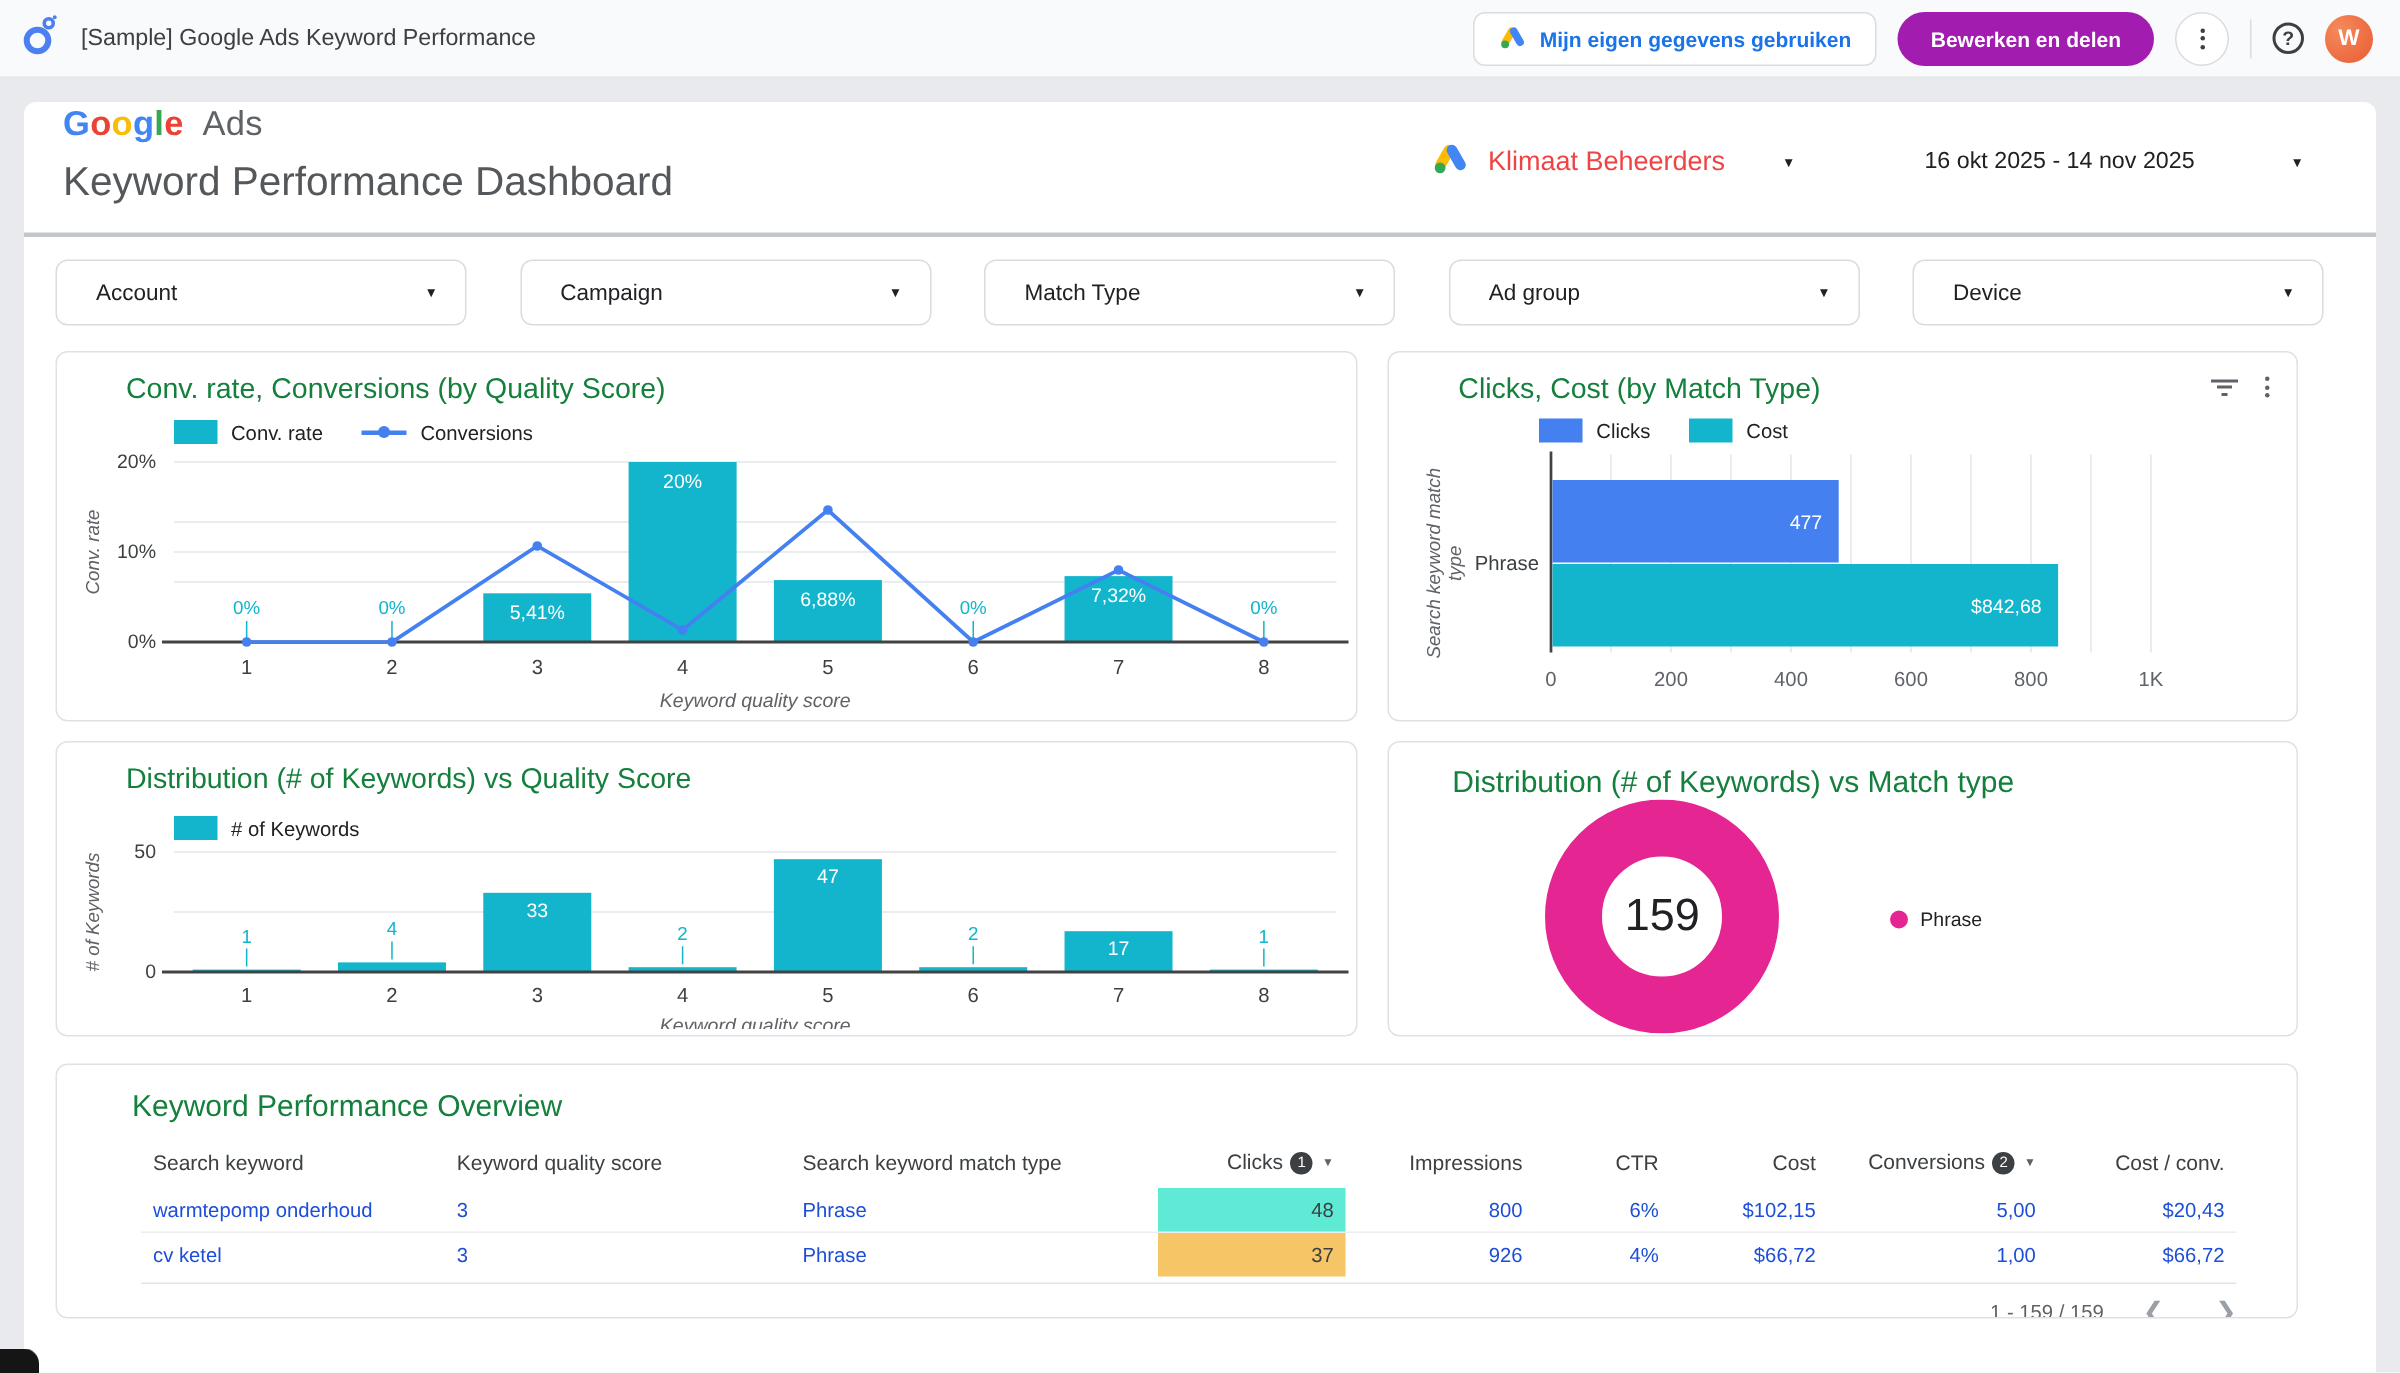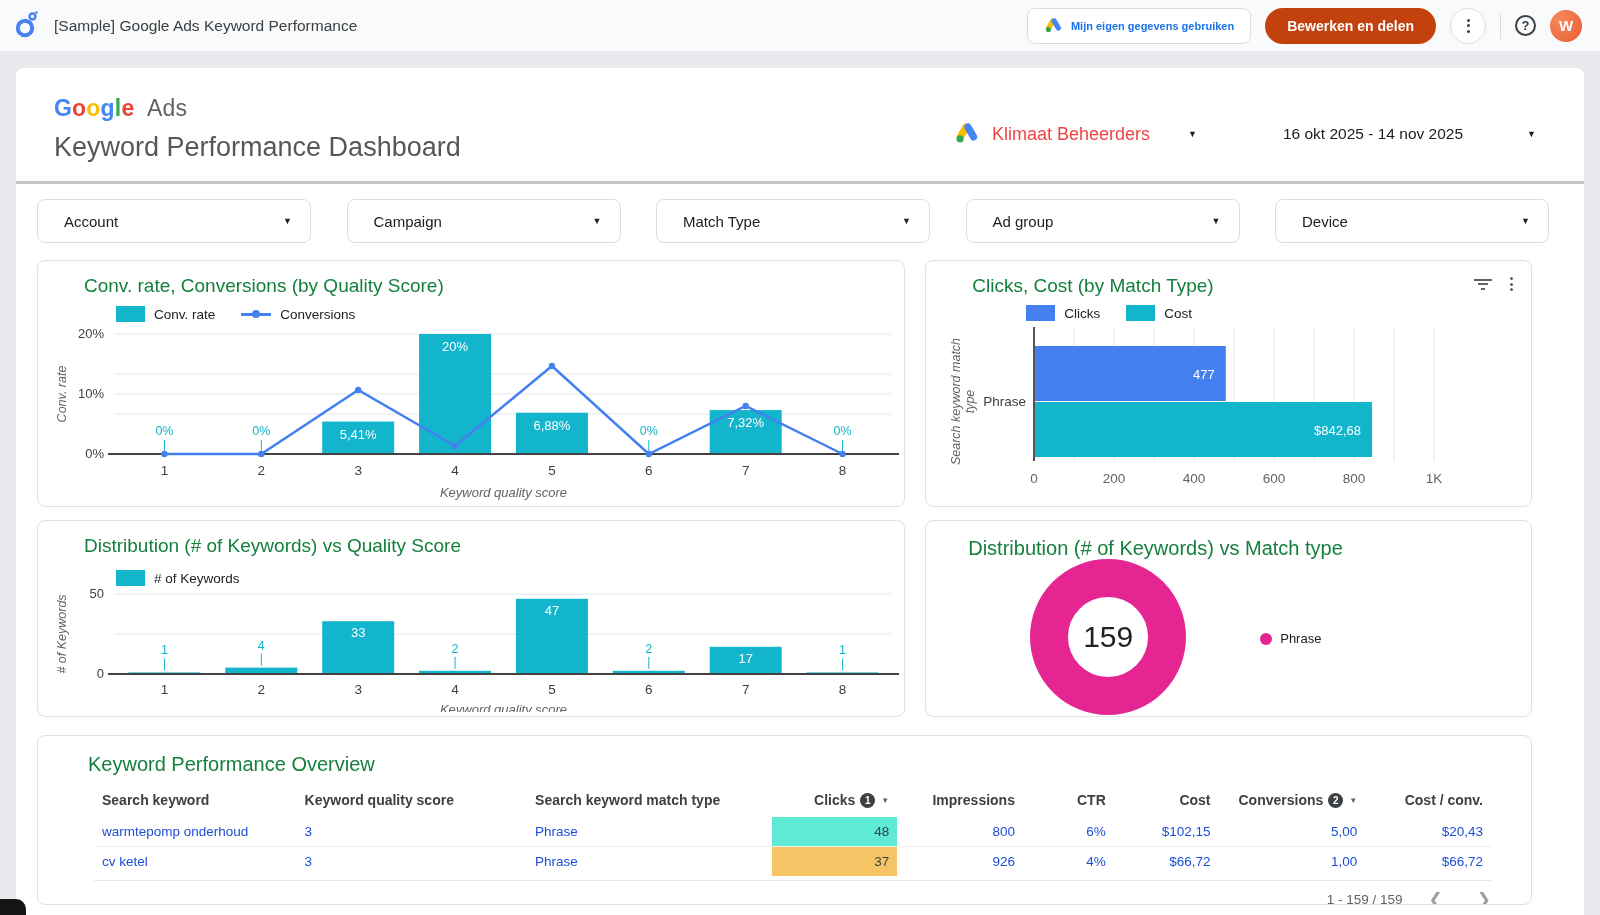--- a/index.html
+++ b/index.html
@@ -7,40 +7,40 @@
   body { background:#E8EAED; font-family:"Liberation Sans", sans-serif; color:#202124; }
 
   
   .topbar { height:52px; background:#F9FAFB; border-bottom:1px solid #E4E6E9;
             display:flex; align-items:center; justify-content:space-between; padding:0 18px 0 14px; }
   .topbar-left { display:flex; align-items:center; gap:14px; }
   .topbar-title { font-size:15.5px; color:#3C4043; }
   .topbar-right { display:flex; align-items:center; gap:14px; }
   .btn-own-data { display:flex; align-items:center; gap:8px; height:36px; padding:0 16px;
                   background:#fff; border:1px solid #DADCE0; border-radius:8px;
-                  color:#1A73E8; font-size:11px; font-weight:bold; cursor:pointer; }
-  .btn-edit-share { height:36px; padding:0 22px; background:#c2410c; border:none; border-radius:18px;
+                  color:#1A73E8; font-size:14px; font-weight:bold; cursor:pointer; }
+  .btn-edit-share { height:36px; padding:0 22px; background:#a21caf; border:none; border-radius:18px;
                     color:#fff; font-size:14px; font-weight:bold; cursor:pointer; }
   .kebab-circle { width:36px; height:36px; border:1px solid #DADCE0; border-radius:50%;
                   display:flex; flex-direction:column; align-items:center; justify-content:center; gap:2.5px;
                   background:#fff; cursor:pointer; }
   .kebab-circle i { width:3px; height:3px; background:#3C4043; border-radius:50%; }
   .vdiv { width:1px; height:26px; background:#DADCE0; }
   .help-circle { width:21px; height:21px; border:2px solid #3C4043; border-radius:50%;
                  display:flex; align-items:center; justify-content:center;
                  font-size:13px; font-weight:bold; color:#3C4043; cursor:pointer; }
   .avatar { width:32px; height:32px; border-radius:50%;
             background:radial-gradient(circle at 30% 30%, #F58A5B, #EA5B33);
             color:#fff; font-size:15px; font-weight:bold;
             display:flex; align-items:center; justify-content:center; cursor:pointer; }
 
   
   .canvas { margin:16px 16px 0 16px; background:#fff; border-radius:8px 8px 0 0; height:860px; position:relative; overflow:hidden; }
 
-  .report-header { display:flex; justify-content:space-between; align-items:flex-end; padding:22px 48px 18px 26px; height:113px;margin-left:12px; }
+  .report-header { display:flex; justify-content:space-between; align-items:flex-end; padding:22px 48px 18px 26px; height:87px; }
   .brand-row { font-size:23px; letter-spacing:.2px; }
   .brand-row .ads { color:#5F6368; margin-left:6px; }
   .report-title { font-size:27px; color:#55585B; font-weight:400; margin-top:10px; }
   .header-right { display:flex; align-items:center; gap:86px; padding-bottom:14px; }
   .account-selector { display:flex; align-items:center; gap:12px; cursor:pointer; }
   .account-selector .name { font-size:18px; color:#ef4444; }
   .caret { font-size:9px; color:#202124; margin-left:26px; }
   .date-range { display:flex; align-items:center; cursor:pointer; font-size:15.5px; color:#202124; }
   .header-divider { height:3px; background:#C3C6CA; }
 
@@ -86,21 +86,21 @@
   .donut-wrap { position:absolute; left:104px; top:38px; }
   .donut-center { position:absolute; left:104px; top:38px; width:156px; height:156px;
                   display:flex; align-items:center; justify-content:center; font-size:30px; color:#202124; }
   .donut-legend { position:absolute; left:334px; top:110px; display:flex; align-items:center; gap:8px; font-size:13px; color:#202124; }
   .donut-legend .dot { width:12px; height:12px; border-radius:50%; }
 
   
   .c-table { width:1495px; height:170px; margin-top:18px; }
   .c-table .card-title { font-size:20px; padding:17px 0 0 50px; }
   table { border-collapse:collapse; width:calc(100% - 96px); margin:10px 40px 0 56px; table-layout:fixed; }
-  th { font-size:14px; color:#3C4043; font-weight:bold; padding:6px 8px 9px 8px; white-space:nowrap; }
+  th { font-size:14px; color:#3C4043; font-weight:normal; padding:6px 8px 9px 8px; white-space:nowrap; }
   td { font-size:13.5px; color:#1d4ed8; padding:7px 8px; }
   th.l, td.l { text-align:left; }
   th.r, td.r { text-align:right; }
   tbody tr { border-top:1px solid #ECEDEF; }
   tbody tr:first-child { border-top:none; }
   .badge { display:inline-flex; width:15px; height:15px; border-radius:50%; background:#3C4043; color:#fff;
            font-size:10px; align-items:center; justify-content:center; margin-left:5px; vertical-align:1px; }
   .sort-arrow { font-size:8px; color:#5F6368; margin-left:6px; vertical-align:2px; }
   .pagination { display:flex; align-items:center; justify-content:flex-end; gap:26px;
                 border-top:1px solid #E3E5E8; margin:4px 40px 0 56px; padding-top:8px;

